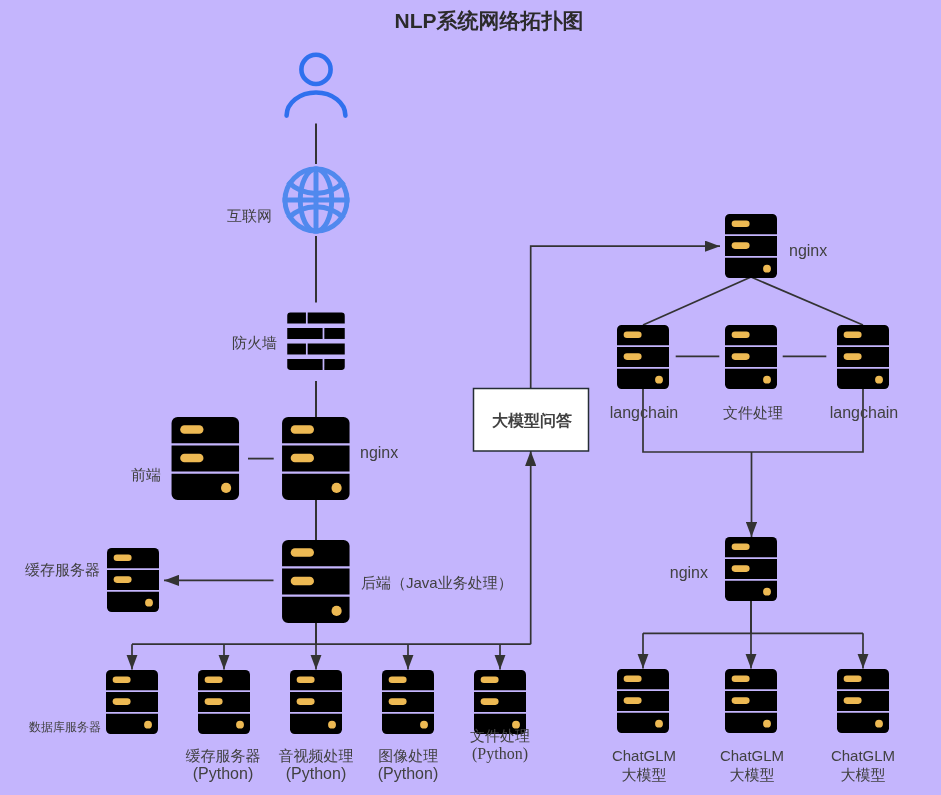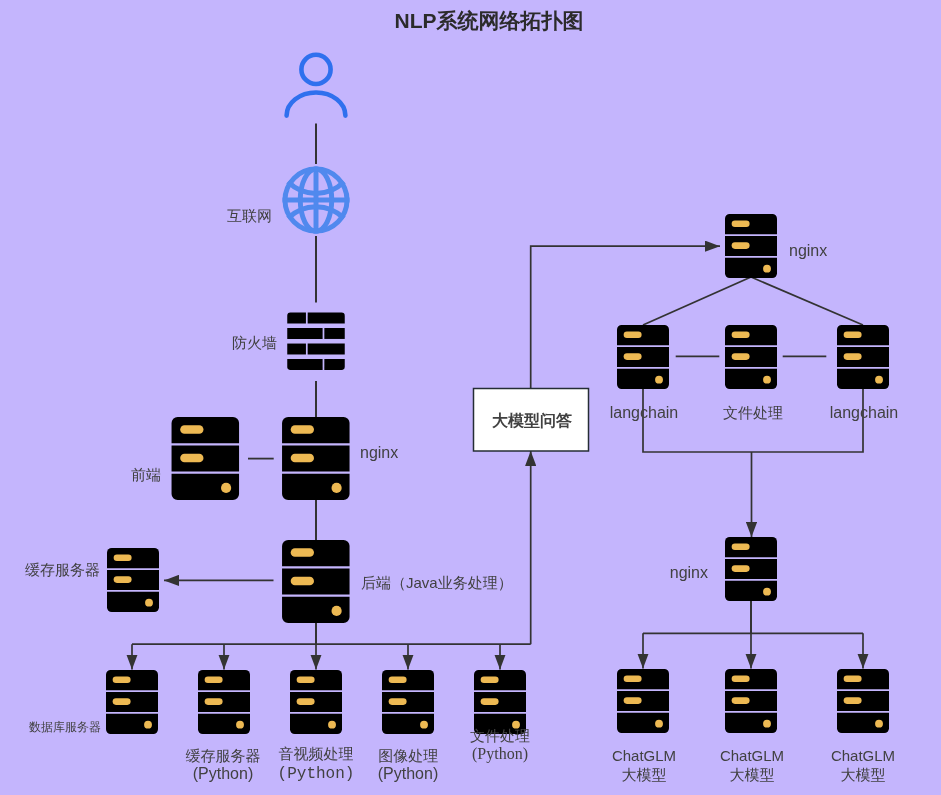--- a/index.html
+++ b/index.html
@@ -223,21 +223,21 @@
       </g>
     </svg>
 <div class="lbl r" style="left: 271.6px; top: 190.1px; font-size: 15px; margin-top: 16px;">互联网</div>
     <div class="lbl r" style="left: 277px; top: 333.4px; font-size: 15px;">防火墙</div>
     <div class="lbl r" style="left: 161.2px; top: 465px; font-size: 15px;">前端</div>
     <div class="lbl" style="left: 359.7px; top: 443.3px; font-size: 16px;">nginx</div>
     <div class="lbl r" style="left: 100.3px; top: 560px; font-size: 15px;">缓存服务器</div>
     <div class="lbl" style="left: 360.5px; top: 572.7px; font-size: 15px;">后端（Java业务处理）</div>
     <div class="lbl r" style="left: 101px; top: 717px; font-size: 12px;">数据库服务器</div>
     <div class="lbl c" style="left: 223px; top: 745.9px; font-size: 15px;"><span>缓存服务器</span><span style="font-size: 16px; margin-top: -2px;">(Python)</span></div>
-    <div class="lbl c" style="left: 316px; top: 745.9px; font-size: 15px; font-family: Liberation Mono, monospace;"><span>音视频处理</span><span style="font-size: 16px; margin-top: -2px;">(Python)</span></div>
+    <div class="lbl c" style="left: 316px; top: 745.9px; font-size: 15px;"><span>音视频处理</span><span style="font-size: 16px; margin-top: -2px;">(Python)</span></div>
     <div class="lbl c" style="left: 408px; top: 745.9px; font-size: 15px; text-align: right;"><span>图像处理</span><span style="font-size: 16px; margin-top: -2px;">(Python)</span></div>
     <div class="lbl c" style="left: 500px; top: 726px; font-size: 15px; font-family: Liberation Serif, serif;"><span>文件处理</span><span style="font-size: 16px; margin-top: -2px;">(Python)</span></div>
     <div class="lbl c" style="left: 531.5px; top: 411.1px; font-size: 16px; font-weight: bold;">大模型问答</div>
     <div class="lbl" style="left: 788.6px; top: 240.5px; font-size: 16px;">nginx</div>
     <div class="lbl c" style="left: 643.7px; top: 403.2px; font-size: 16px;">langchain</div>
     <div class="lbl c" style="left: 752.5px; top: 403.4px; font-size: 15px;">文件处理</div>
     <div class="lbl c" style="left: 863.5px; top: 403.2px; font-size: 16px;">langchain</div>
     <div class="lbl r" style="left: 707.5px; top: 563.3px; font-size: 16px;">nginx</div>
     <div class="lbl c" style="left: 643.5px; top: 745.6px; font-size: 15px;"><span>ChatGLM</span><span style="font-size: 15px; margin-top: -1px;">大模型</span></div>
     <div class="lbl c" style="left: 751.5px; top: 745.6px; font-size: 15px;"><span>ChatGLM</span><span style="font-size: 15px; margin-top: -1px;">大模型</span></div>

